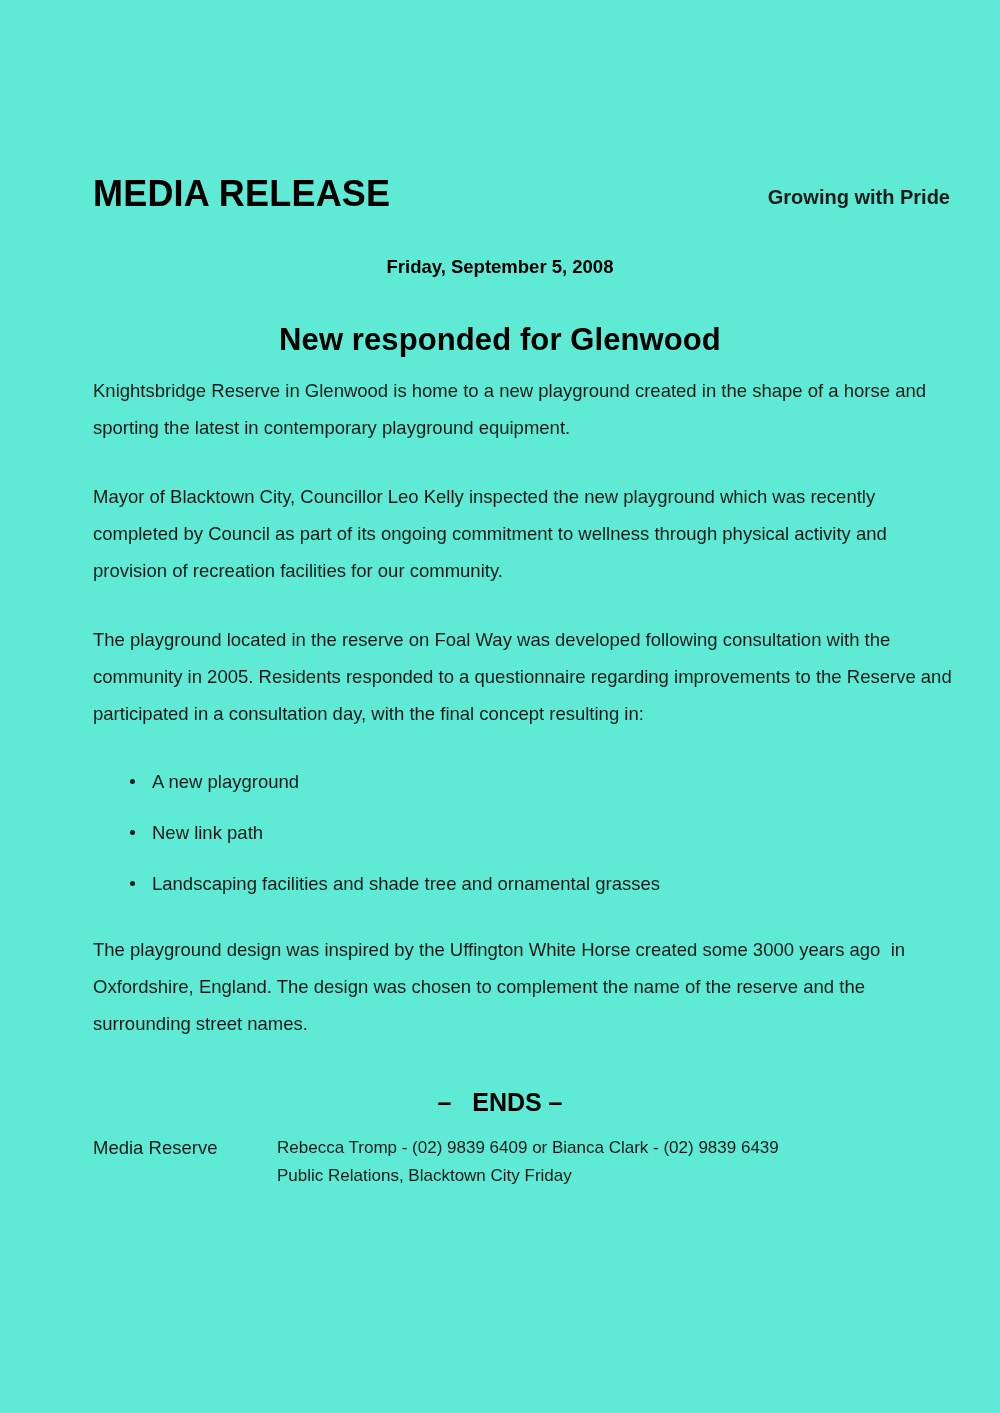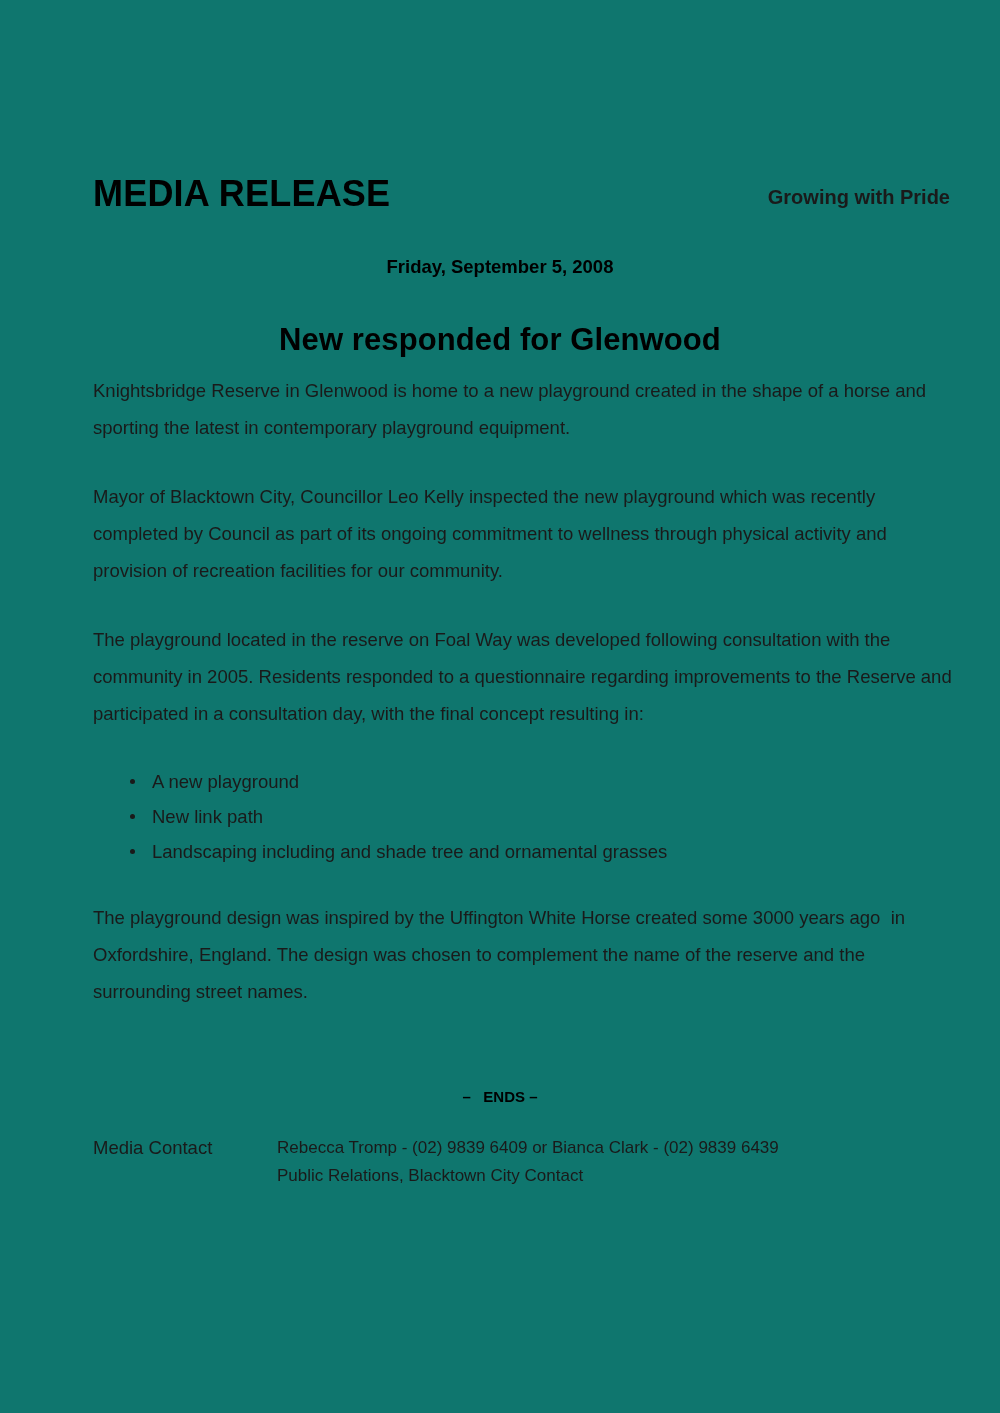--- a/index.html
+++ b/index.html
@@ -12,21 +12,21 @@
     width: 1000px;
     height: 1413px;
     position: relative;
     font-family: "Liberation Sans", sans-serif;
     color: #1a1a1a;
     -webkit-font-smoothing: antialiased;
   }
   .page {
     position: absolute;
     inset: 0;
-    background: #0f766e;
+    background: #5eead4;
   }
 
   
   .header-row {
     position: absolute;
     left: 93px;
     right: 50px;
     top: 176px;
     display: flex;
     align-items: baseline;
@@ -92,39 +92,40 @@
     list-style: none;
     margin: 14px 0 30px 0;
     padding: 0;
   }
   ul.bullets li {
     position: relative;
     font-size: 18.5px;
     line-height: 35px;
     color: #1a1a1a;
     padding-left: 59px;
+    margin-top: 16px;
   }
   ul.bullets li .bullet-dot {
     position: absolute;
     left: 37px;
     top: 15px;
     width: 5px;
     height: 5px;
     background: #1a1a1a;
     border-radius: 50%;
   }
 
   
   .ends {
     position: absolute;
     left: 0;
     right: 0;
     top: 1088px;
     text-align: center;
-    font-size: 15px;
+    font-size: 25px;
     font-weight: bold;
     color: #000;
     white-space: pre;
   }
 
   
   .contact {
     position: absolute;
     left: 93px;
     top: 1134px;
@@ -172,31 +173,31 @@
       <li>
         <span class="bullet-dot"></span>
         <span>A new playground</span>
       </li>
       <li>
         <span class="bullet-dot"></span>
         <span>New link path</span>
       </li>
       <li>
         <span class="bullet-dot"></span>
-        <span>Landscaping including and shade tree and ornamental grasses</span>
+        <span>Landscaping facilities and shade tree and ornamental grasses</span>
       </li>
     </ul>
 
     <p class="para">The playground design was inspired by the Uffington White Horse created some 3000 years ago  in Oxfordshire, England. The design was chosen to complement the name of the reserve and the surrounding street names.</p>
 
   </div>
 
   <div class="ends">–   ENDS –</div>
 
   <div class="contact">
-    <div class="contact-label">Media Contact</div>
+    <div class="contact-label">Media Reserve</div>
     <div class="contact-lines">
       <div>Rebecca Tromp - (02) 9839 6409 or Bianca Clark - (02) 9839 6439</div>
-      <div>Public Relations, Blacktown City Contact</div>
+      <div>Public Relations, Blacktown City Friday</div>
     </div>
   </div>
 
 </div>
 
 </body></html>

